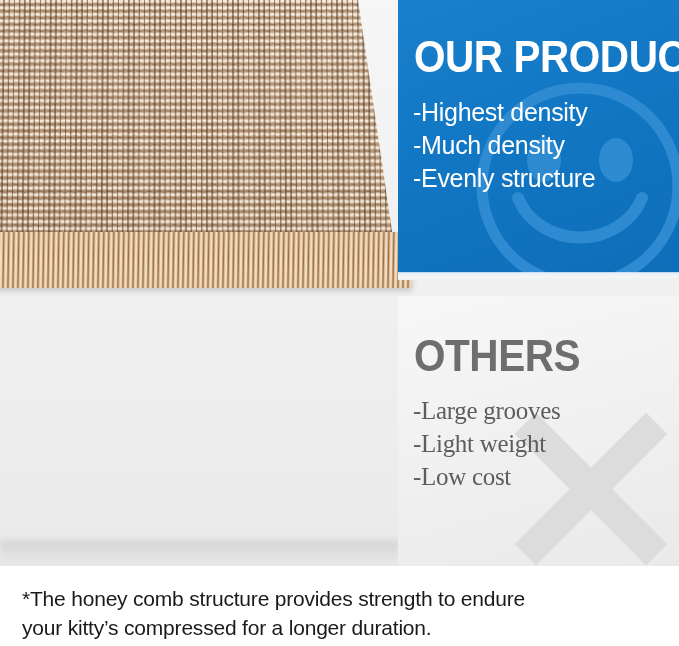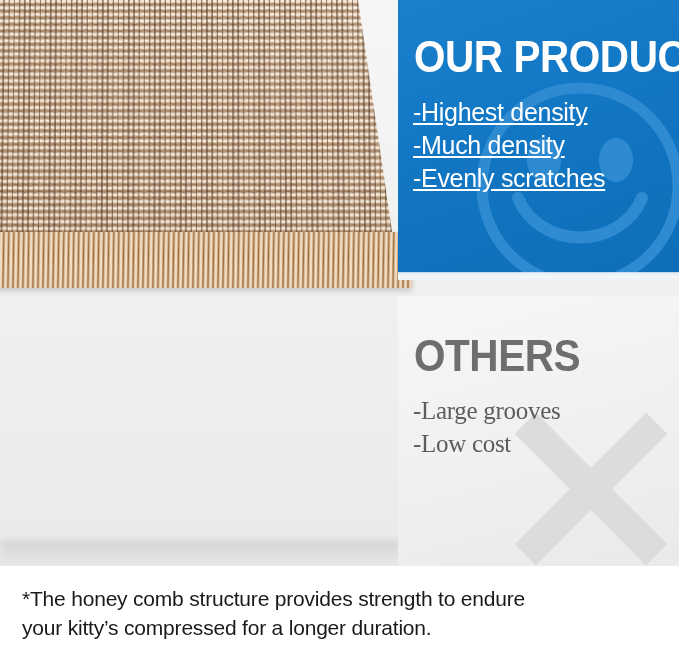--- a/index.html
+++ b/index.html
@@ -190,21 +190,21 @@
     position: absolute;
     left: 15px;
     top: 96px;
     color: #ffffff;
     font-size: 25px;
     line-height: 33px;
     font-weight: normal;
     letter-spacing: -0.3px;
     white-space: nowrap;
   }
-  .bullets-blue .bullet-line { display: block; text-decoration: underline; }
+  .bullets-blue .bullet-line { display: block; }
 
   
   .gray-panel {
     position: absolute;
     left: 398px;
     top: 296px;
     width: 281px;
     height: 286px;
     overflow: hidden;
     background: linear-gradient(165deg, #f7f7f7 0%, #f1f1f1 45%, #e9e9e9 100%);
@@ -317,37 +317,38 @@
       <ellipse cx="70" cy="80" rx="17" ry="22" fill="#2E8BD1"></ellipse>
       <ellipse cx="142" cy="80" rx="17" ry="22" fill="#2E8BD1"></ellipse>
       <path d="M44 118 A 66 60 0 0 0 168 118" fill="none" stroke="#2E8BD1" stroke-width="12" stroke-linecap="round"></path>
     </svg>
 
     <div class="heading-blue">OUR PRODUCT</div>
 
     <div class="bullets-blue">
       <span class="bullet-line">-Highest density</span>
       <span class="bullet-line">-Much density</span>
-      <span class="bullet-line">-Evenly scratches</span>
+      <span class="bullet-line">-Evenly structure</span>
     </div>
   </div>
   <div class="seam"></div>
   <div class="blue-underline"></div>
 
   <div class="gray-panel">
 
     <div class="cross-wm">
       <span class="bar-a"></span>
       <span class="bar-b"></span>
     </div>
 
     <div class="heading-gray">OTHERS</div>
 
     <div class="bullets-gray">
       <span class="bullet-line">-Large grooves</span>
+      <span class="bullet-line">-Light weight</span>
       <span class="bullet-line">-Low cost</span>
     </div>
   </div>
 
   <div class="footer">
     <div class="footer-text">
       <span class="foot-line">*The honey comb structure provides strength to endure</span>
       <span class="foot-line">your kitty’s compressed for a longer duration.</span>
     </div>
   </div>

